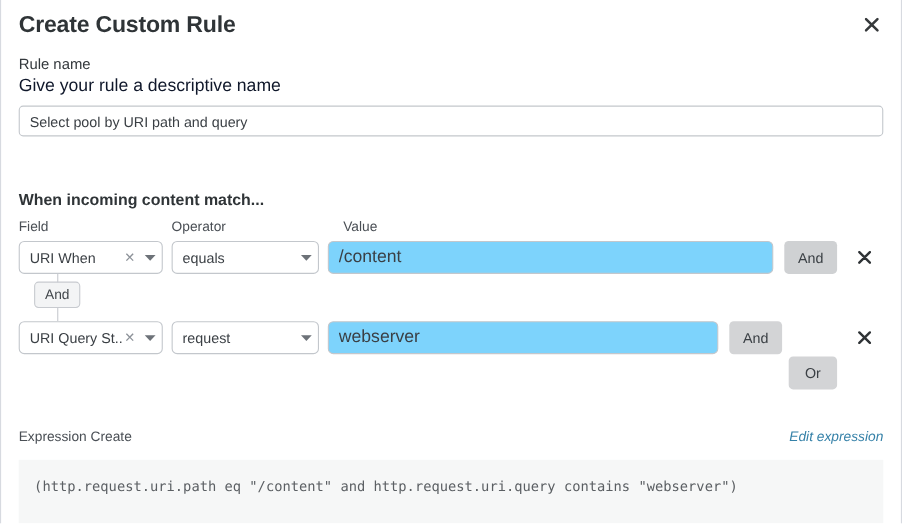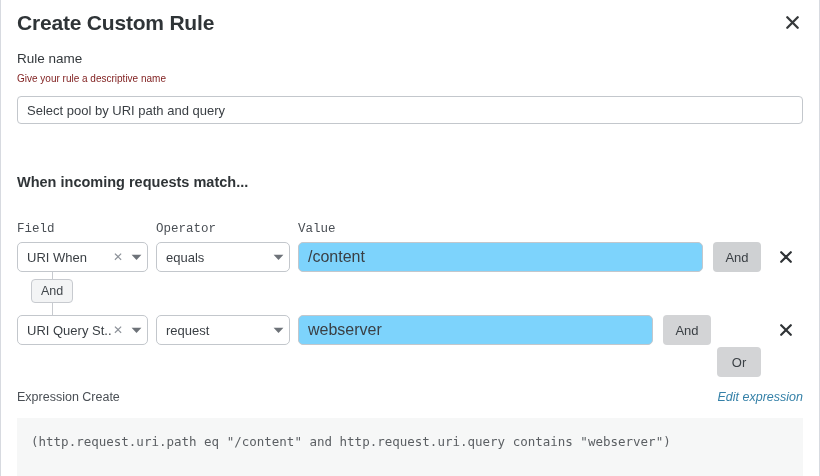--- a/index.html
+++ b/index.html
@@ -63,22 +63,22 @@
     left: 16px;
     top: 50px;
     right: 16px;
   }
   .label-strong {
     font-size: 13.5px;
     color: #33383c;
     line-height: 18px;
   }
   .label-muted {
-    font-size: 10px;
-    color: #7f1d1d;
+    font-size: 16px;
+    color: #0f172a;
     line-height: 18px;
     margin-top: 2px;
   }
   .text-input {
     margin-top: 8px;
     width: 100%;
     height: 28px;
     box-sizing: border-box;
     border: 1px solid #c3c7cc;
     border-radius: 4px;
@@ -101,33 +101,32 @@
   .match-heading {
     font-size: 14.5px;
     font-weight: bold;
     color: #2f3437;
     line-height: 20px;
   }
 
   .col-headers {
     position: relative;
     height: 18px;
-    margin-top: 28px;
-    font-family: Liberation Mono, monospace;
+    margin-top: 5px;
   }
   .col-header {
     position: absolute;
     font-size: 12.5px;
     color: #4a4f55;
     line-height: 18px;
     top: 0;
   }
   .ch-field    { left: 0; }
   .ch-operator { left: 139px; }
-  .ch-value    { left: 281px; }
+  .ch-value    { left: 295px; }
 
   
   .rows { position: relative; margin-top: 4px; }
   .cond-row {
     position: relative;
     height: 30px;
   }
   .cond-row.row2 { margin-top: 43px; }
 
   .select-box {
@@ -316,21 +315,21 @@
       </div>
     </div>
 
     <div class="section-rule-name">
       <div class="label-strong">Rule name</div>
       <div class="label-muted">Give your rule a descriptive name</div>
       <input class="text-input" type="text" value="Select pool by URI path and query" style="">
     </div>
 
     <div class="section-match">
-      <div class="match-heading">When incoming requests match...</div>
+      <div class="match-heading">When incoming content match...</div>
 
       <div class="col-headers">
         <div class="col-header ch-field">Field</div>
         <div class="col-header ch-operator">Operator</div>
         <div class="col-header ch-value">Value</div>
       </div>
 
       <div class="rows">
 
         <div class="cond-row row1">

